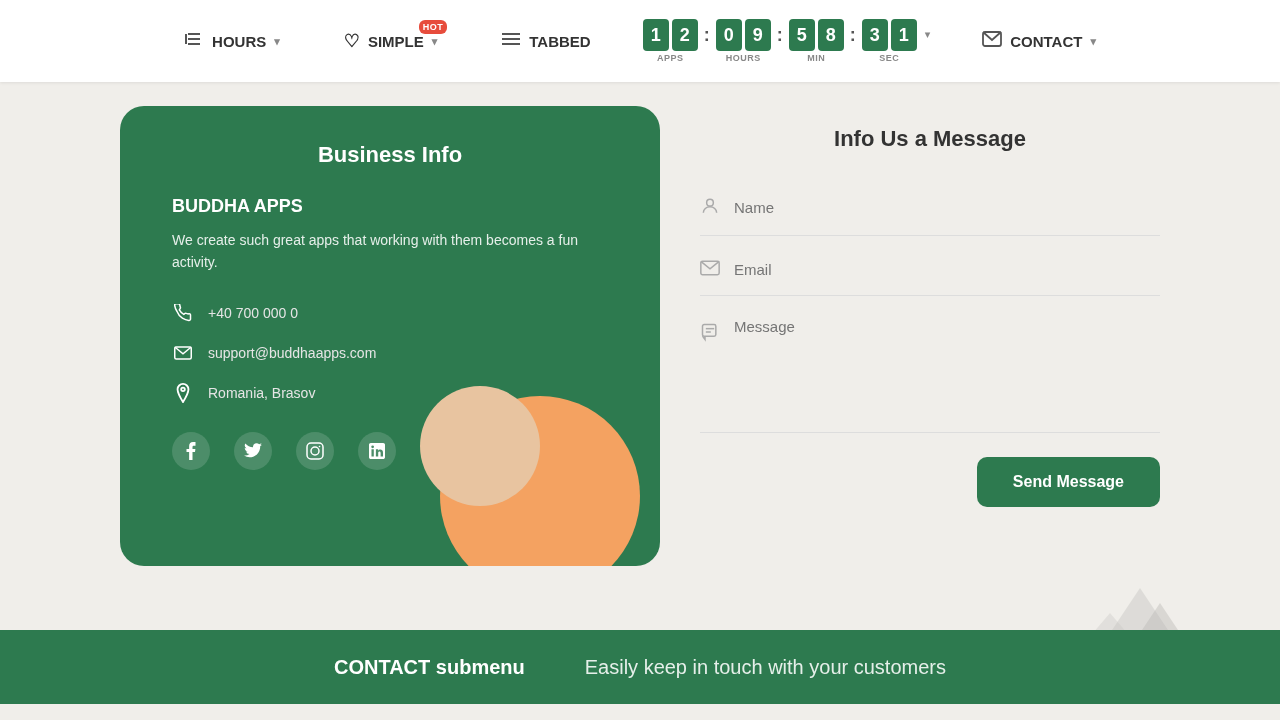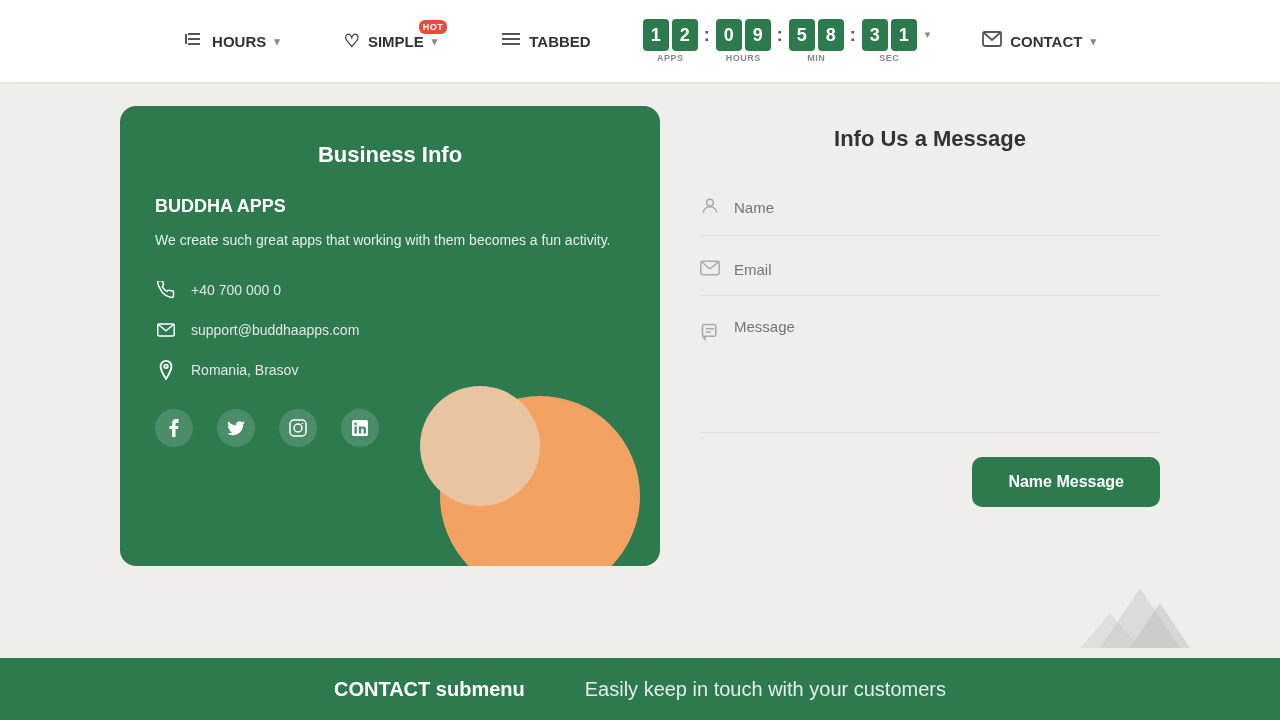--- a/index.html
+++ b/index.html
@@ -101,22 +101,22 @@
     .main-content {
       display: flex;
       padding: 24px 120px;
       gap: 40px;
       position: relative;
     }
 
     
     .business-card {
       background: #2d7a4f;
-      border-radius: 16px;
-      padding: 36px 35px;
+      border-radius: 24px;
+      padding: 36px 52px;
       width: 540px;
       min-height: 460px;
       position: relative;
       overflow: hidden;
       flex-shrink: 0;
     }
     .business-card h2 {
       color: #fff;
       font-size: 22px;
       font-weight: 700;
@@ -247,24 +247,24 @@
       padding: 16px 36px;
       border-radius: 10px;
       font-size: 16px;
       font-weight: 600;
       cursor: pointer;
     }
 
     
     .bottom-banner {
       position: absolute;
-      bottom: 0;
+      bottom: 16px;
       left: 0;
       right: 0;
-      height: 62px;
+      height: 74px;
       background: #2d7a4f;
       display: flex;
       align-items: center;
       justify-content: center;
       gap: 60px;
     }
     .bottom-banner-text {
       color: #fff;
       font-size: 20px;
       font-weight: 600;
@@ -461,21 +461,21 @@
           <rect x="3" y="3" width="16" height="14" rx="2"></rect>
           <line x1="7" y1="8" x2="17" y2="8"></line>
           <line x1="7" y1="12" x2="13" y2="12"></line>
           <path d="M3 17l3 4v-4"></path>
         </svg>
       </span>
       <textarea placeholder="Message" style=""></textarea>
     </div>
 
     <div class="form-actions">
-      <button class="send-btn">Name Message</button>
+      <button class="send-btn">Send Message</button>
     </div>
   </div>
 </div>
 
 <div class="mountain-deco">
   <svg viewBox="0 0 120 80" fill="none">
     <polygon points="20,80 60,20 100,80" fill="#555" opacity="0.4"></polygon>
     <polygon points="50,80 80,35 110,80" fill="#333" opacity="0.4"></polygon>
     <polygon points="0,80 30,45 60,80" fill="#666" opacity="0.35"></polygon>
   </svg>

